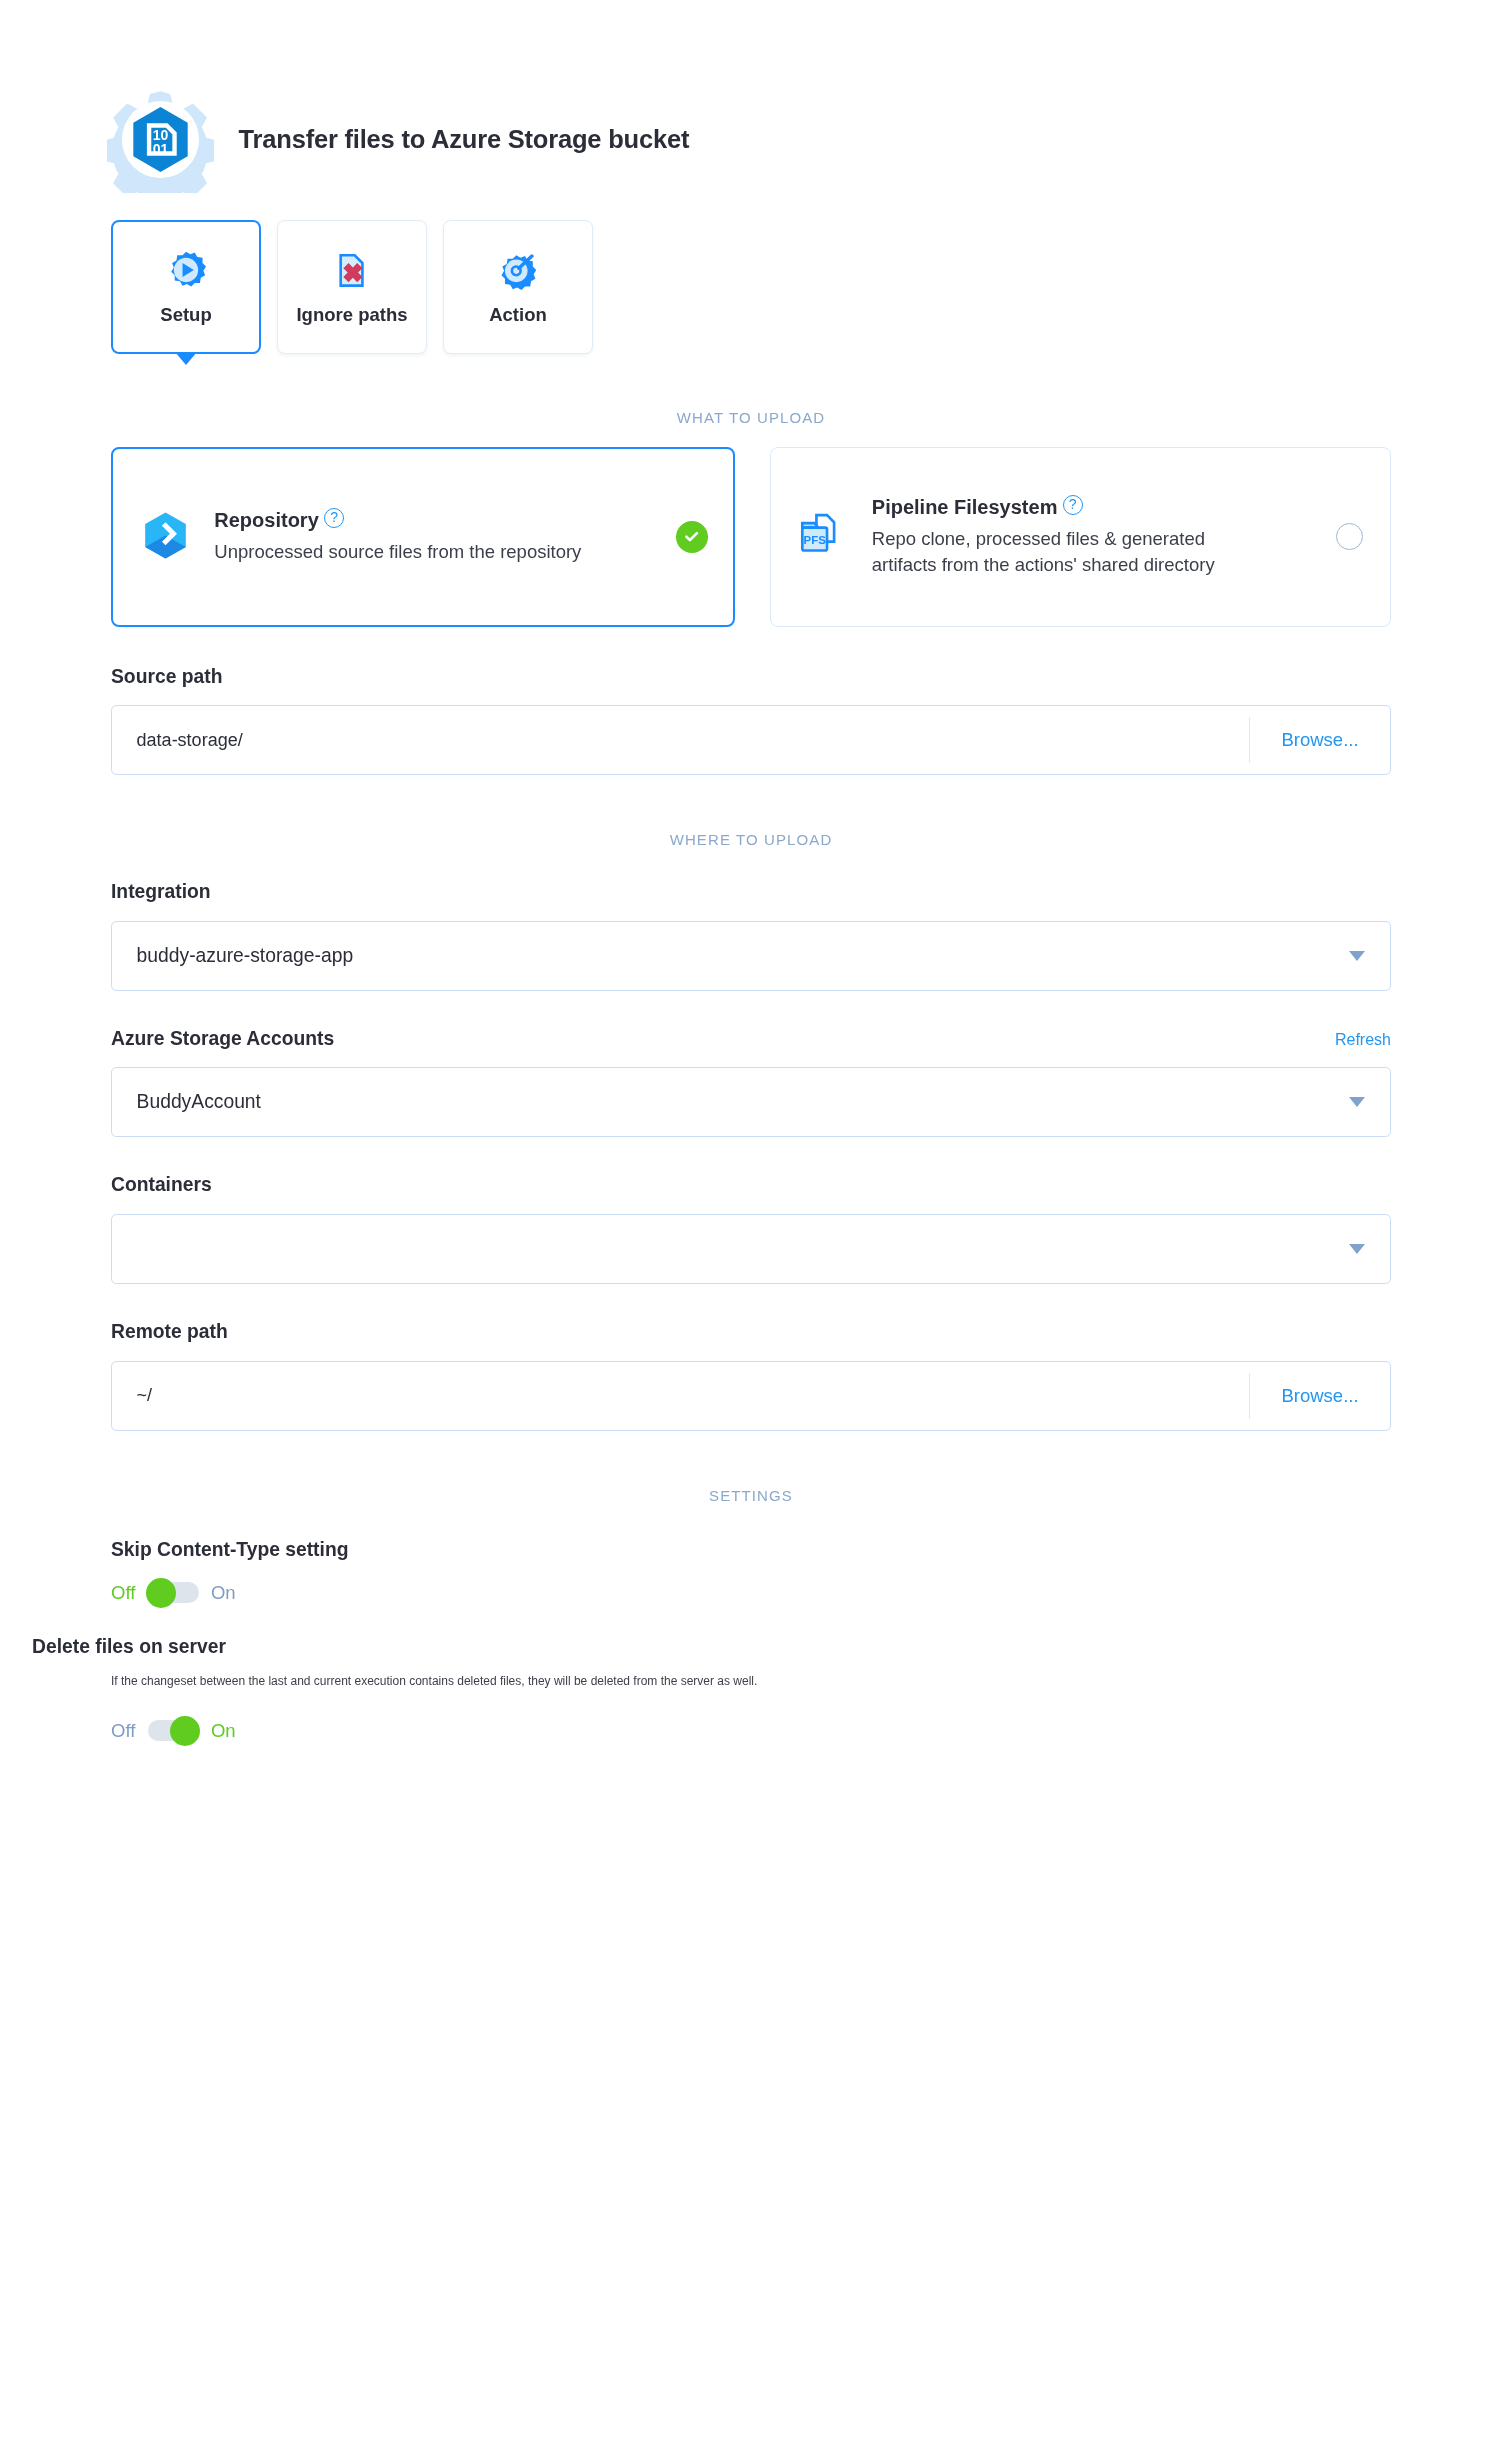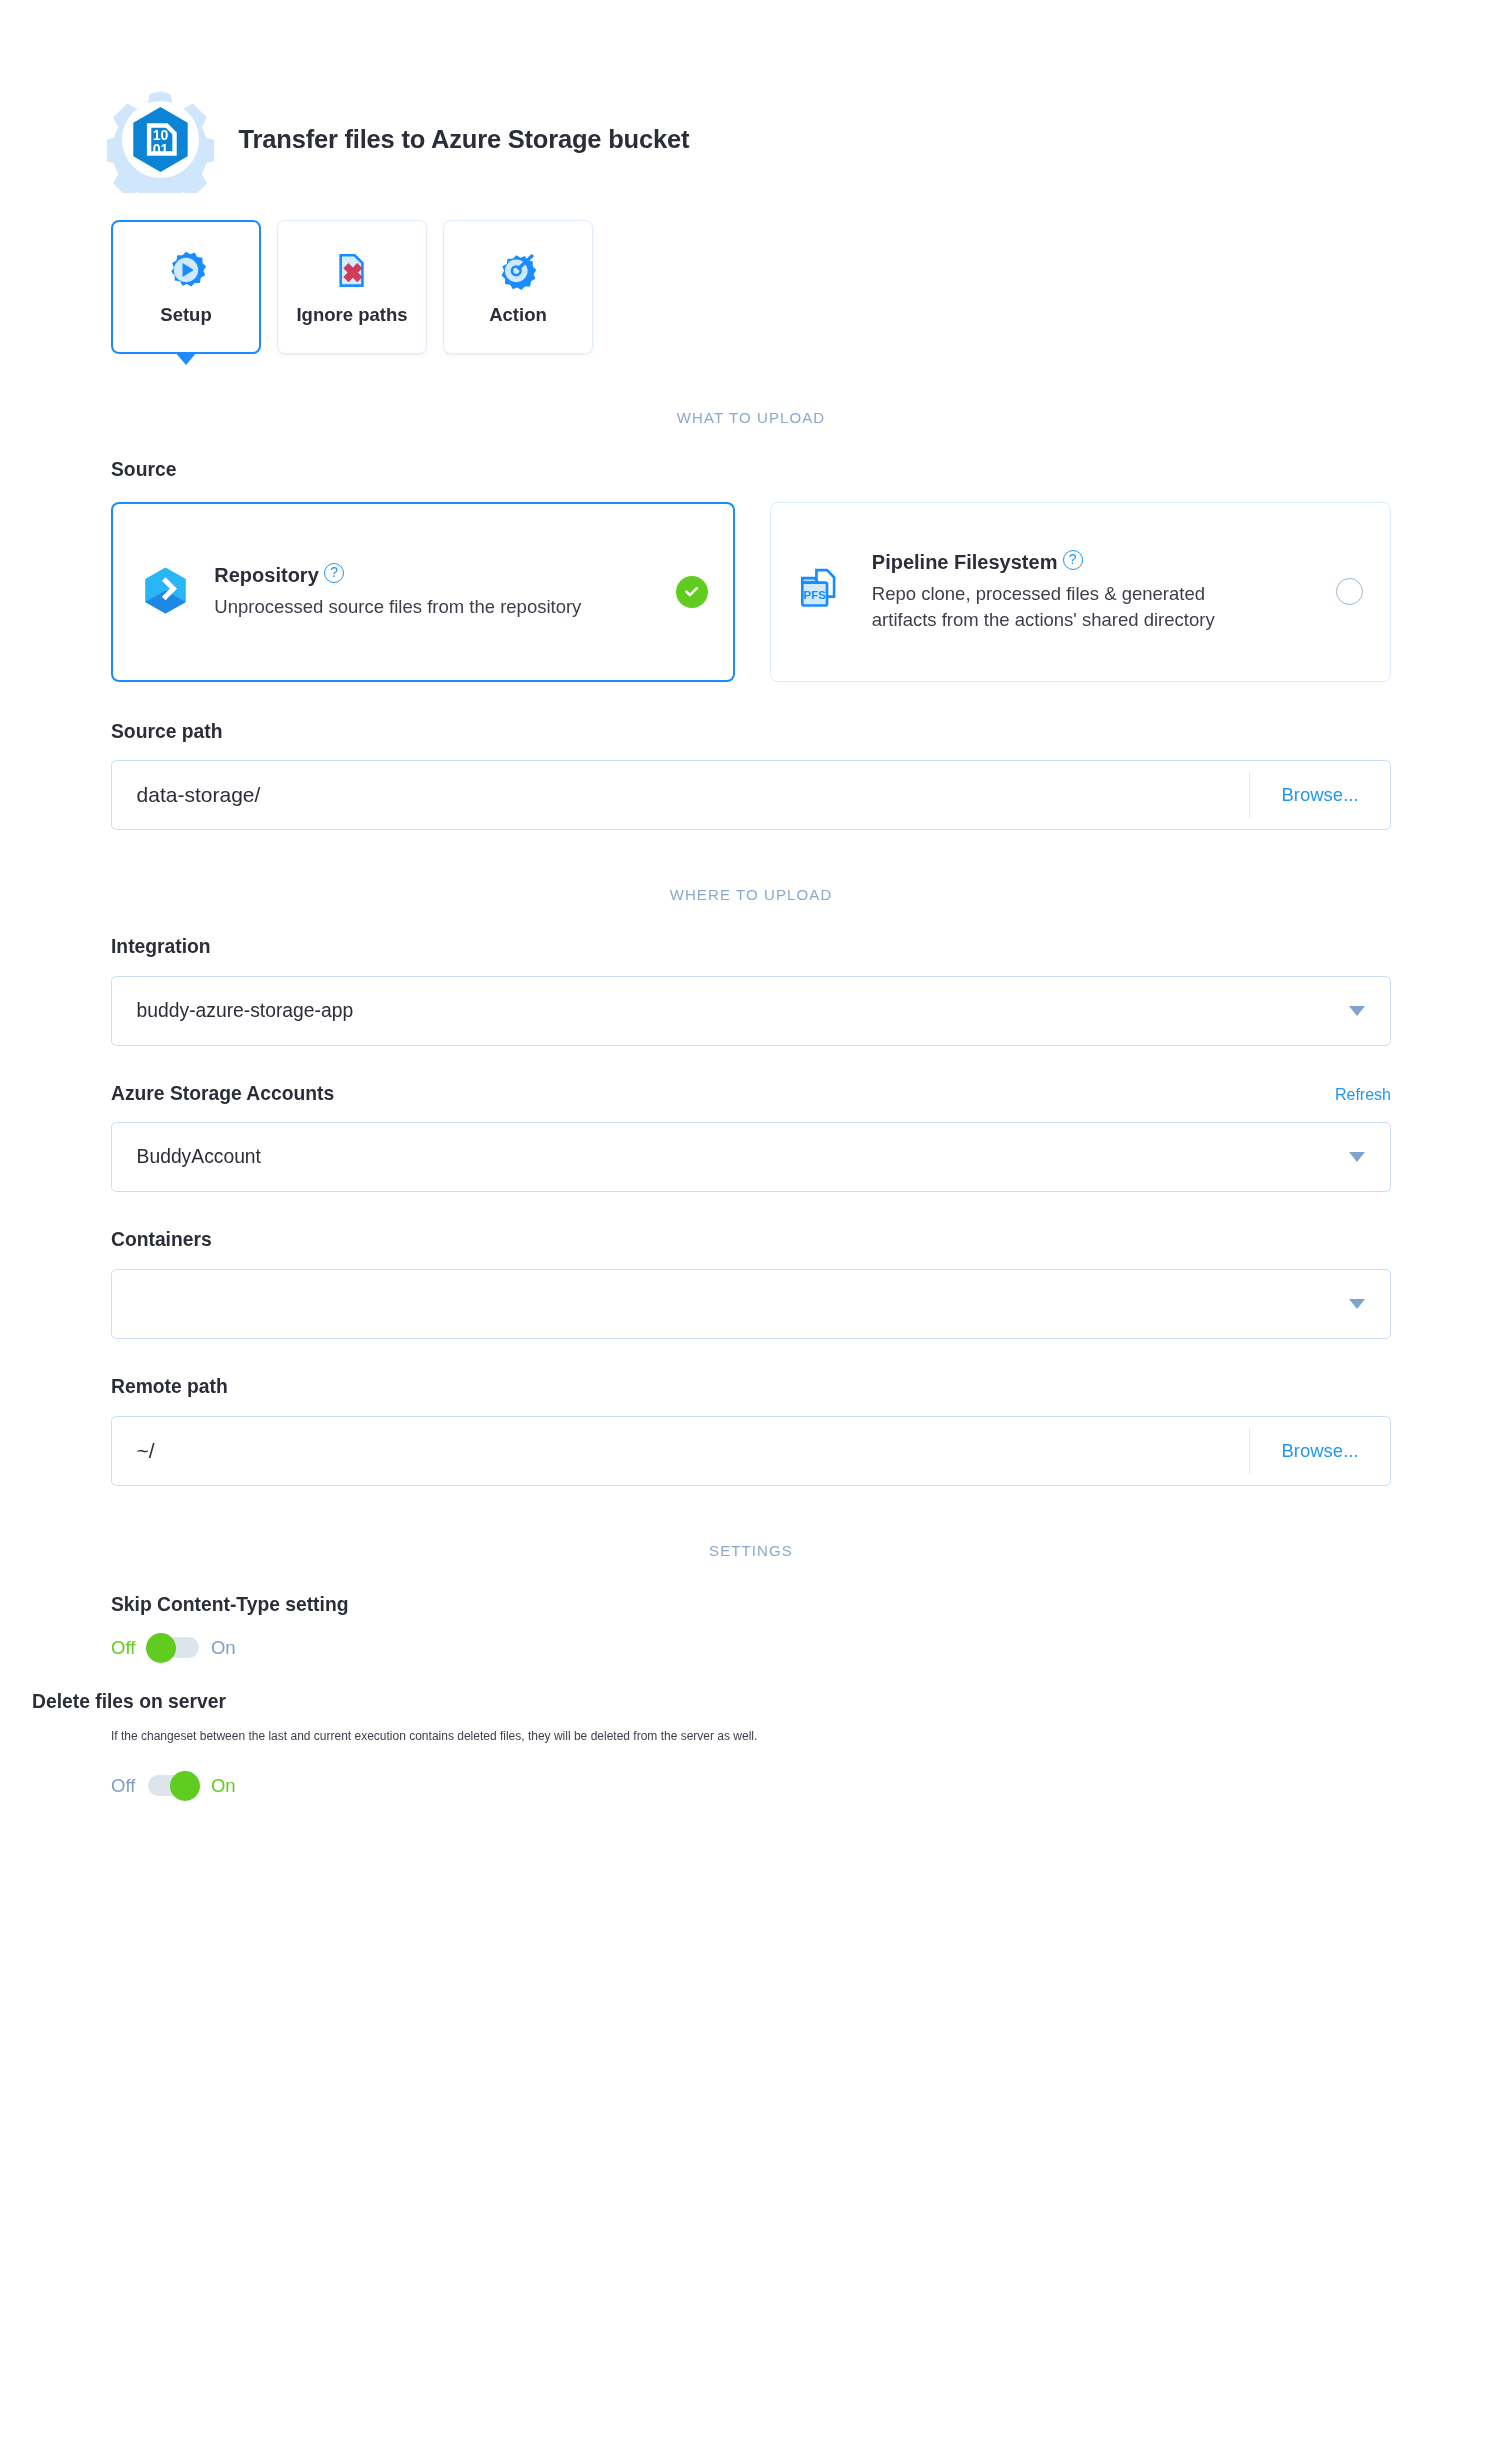--- a/index.html
+++ b/index.html
@@ -184,21 +184,21 @@
     height: 70px;
     border: 1.8px solid #c9ddf5;
     border-radius: 5.3px;
     background: #fff;
     display: flex;
     align-items: center;
     overflow: hidden;
   }
   .input-wrap .val {
     flex: 1;
-    font-size: 21px;
+    font-size: 18px;
     color: #2b2e38;
     padding-left: 24.6px;
     border: none;
     outline: none;
     background: transparent;
     font-family: "Liberation Sans", sans-serif;
   }
   .browse-btn {
     width: 141px;
     height: 46px;
@@ -324,21 +324,20 @@
       <div class="tab-label">Action</div>
     </div>
 
   </div>
 
   <div class="section-head" style="margin-top:55px;">
     <span class="txt">WHAT TO UPLOAD</span>
     <span class="rule"></span>
   </div>
 
-  <div class="field-label" style="margin-top:33px;">Source</div>
 
   <div class="source-row" style="margin-top:21px;">
 
     <div class="src-card selected">
       <div class="card-icon">
         <svg width="53" height="53" viewBox="0 0 60 60">
           <path fill="#29b6f6" d="M30 4 L53 17 L53 43 L30 56 L7 43 L7 17 Z"></path>
           <path fill="#1e88e5" d="M30 30 L53 43 L30 56 L7 43 Z"></path>
           <path fill="#ffffff" d="M26 19 l4-4 13 13 -13 13 -4-4 9-9 z"></path>
         </svg>

